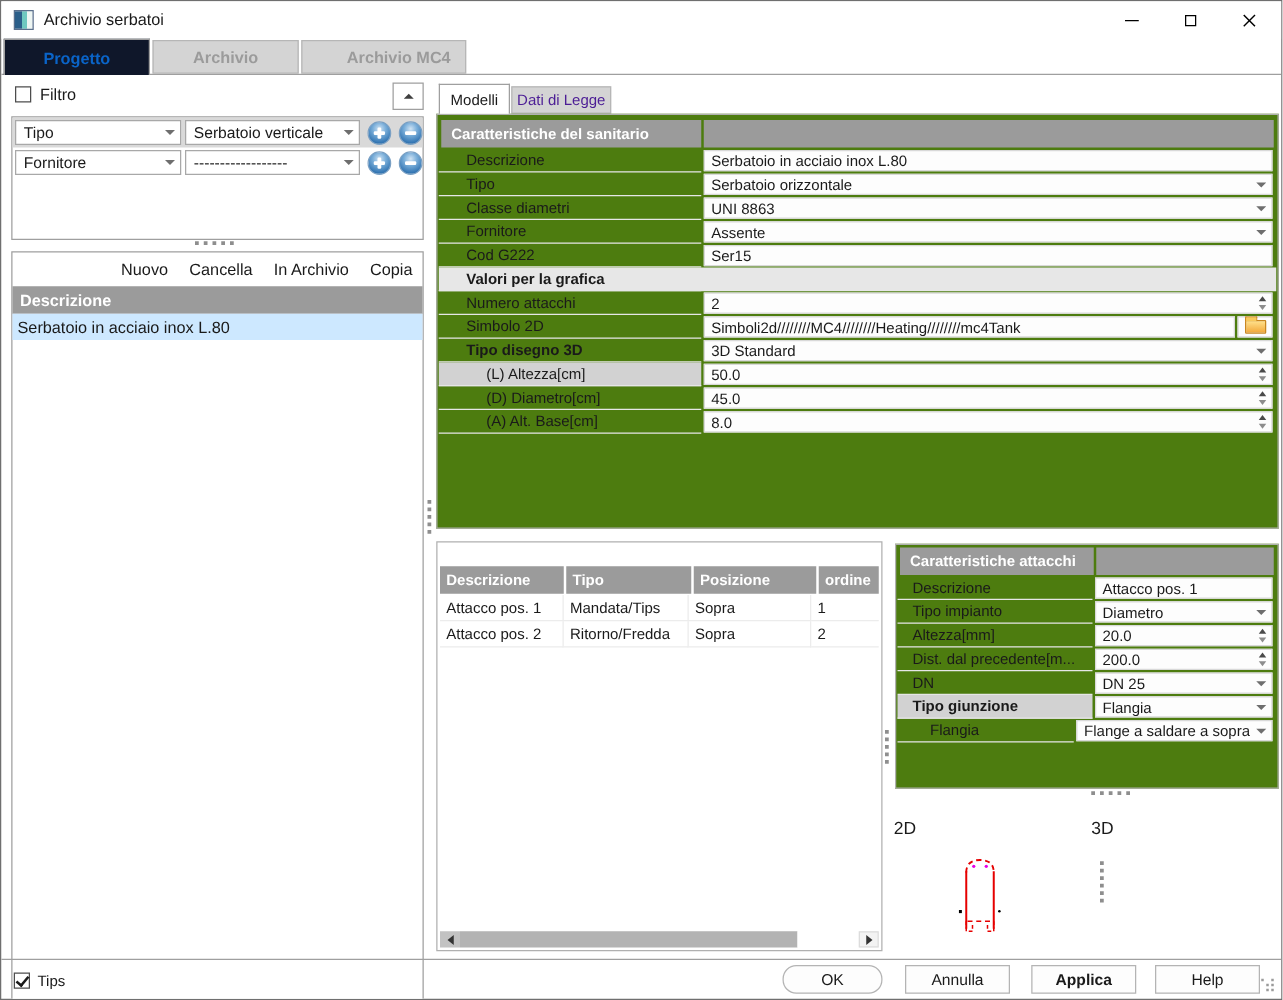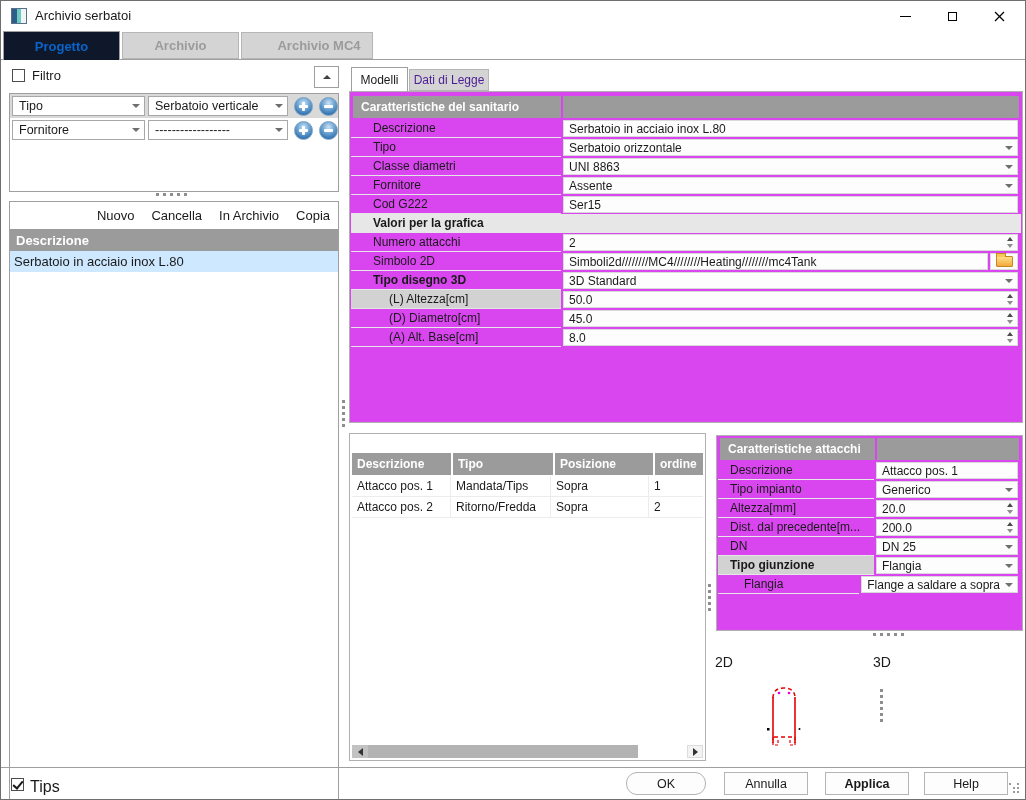--- a/index.html
+++ b/index.html
@@ -56,21 +56,21 @@
   .list-toolbar{height:27px;display:flex;justify-content:flex-end;align-items:center;padding-right:8px;}
   .toolbar-link{margin-left:17px;font-size:13px;}
   .list-header{height:22px;background:#9b9b9b;color:#fff;font-weight:bold;font-size:13px;display:flex;align-items:center;padding-left:6px;}
   .list-row{height:21px;background:#cde8ff;display:flex;align-items:center;padding-left:4px;font-size:13px;}
   
   #tab-modelli{position:absolute;left:350px;top:66px;width:57px;height:24px;background:#fff;border:1px solid #9f9f9f;border-bottom:none;
             z-index:3;display:flex;align-items:center;justify-content:center;box-sizing:border-box;}
   #tab-dati{position:absolute;left:408px;top:68px;width:80px;height:22px;background:#d4d4d4;border:1px solid #b6b6b6;color:#4c1d95;
             display:flex;align-items:center;justify-content:center;box-sizing:border-box;}
   
-  .pgrid{position:absolute;background:#d946ef;border:1px solid #b0b0b0;box-sizing:border-box;}
+  .pgrid{position:absolute;background:#4d7c0f;border:1px solid #b0b0b0;box-sizing:border-box;}
   #pg1{left:348px;top:90px;width:674px;height:332px;}
   #pg2{left:715px;top:434px;width:307px;height:196px;}
   .pg-header{position:absolute;left:3px;right:3px;height:22px;display:flex;}
   #pg1 .pg-header{top:4px;}
   #pg2 .pg-header{top:2px;}
   .pg-h-label{background:#9b9b9b;color:#fff;font-weight:bold;display:flex;align-items:center;padding-left:8px;box-sizing:border-box;}
   #pg1 .pg-h-label{width:208px;}
   #pg2 .pg-h-label{width:155px;}
   .pg-h-value{flex:1;background:#9b9b9b;margin-left:2px;}
   .pg-rows{position:absolute;left:1px;right:1px;}
@@ -112,21 +112,21 @@
   .hs-thumb{width:270px;background:#b3b3b3;flex:none;}
   .hs-track{flex:1;background:#fff;}
   
   .pv-label{position:absolute;font-size:14px;margin-top:12px;}
   #lbl-2d{left:714px;top:641px;}
   #lbl-3d{left:872px;top:641px;}
   #tank{position:absolute;left:766px;top:684px;}
   
   .footline{position:absolute;top:766px;left:0;right:0;border-top:1px solid #9f9f9f;}
   #tips-check{left:10px;top:777px;}
-  #tips-label{position:absolute;left:29px;top:777px;font-size:16px;}
+  #tips-label{position:absolute;left:29px;top:777px;font-size:12px;}
   .btn{position:absolute;top:771px;height:23px;border:1px solid #b4b4b4;background:#fdfdfd;display:flex;align-items:center;justify-content:center;font-size:12.5px;box-sizing:border-box;}
   #btn-ok{left:625px;width:80px;border-radius:11px;}
   #btn-annulla{left:723px;width:84px;}
   #btn-applica{left:824px;width:84px;font-weight:bold;}
   #btn-help{left:923px;width:84px;}
   .grip{position:absolute;right:14px;bottom:14px;width:2px;height:2px;background:#9a9a9a;
         box-shadow:4px 4px 0 0 #9a9a9a,8px 8px 0 0 #9a9a9a,8px 0 0 0 #9a9a9a,8px 4px 0 0 #9a9a9a,4px 8px 0 0 #9a9a9a;}
 </style>
 </head>
 <body>
@@ -411,21 +411,21 @@
         <div class="pg-value">
             <div class="field">
               <span class="ftext">Attacco pos. 1</span>
             </div>
           </div>
       </div>
       <div class="pg-row">
         <div class="pg-label">Tipo impianto</div>
         <div class="pg-value">
             <div class="field">
-              <span class="ftext">Generico</span>
+              <span class="ftext">Diametro</span>
               <span class="dd">
                 <span class="tri-down"></span>
               </span>
             </div>
           </div>
       </div>
       <div class="pg-row">
         <div class="pg-label">Altezza[mm]</div>
         <div class="pg-value">
             <div class="field">

